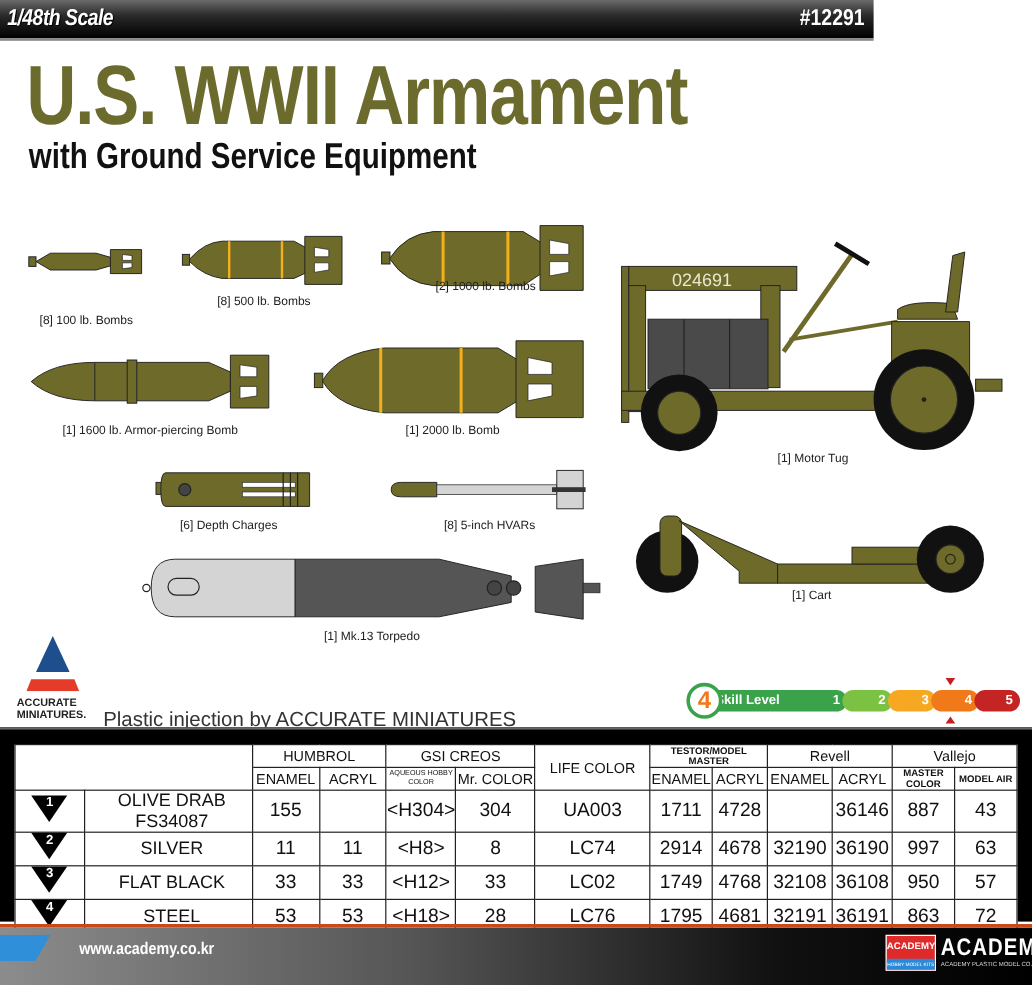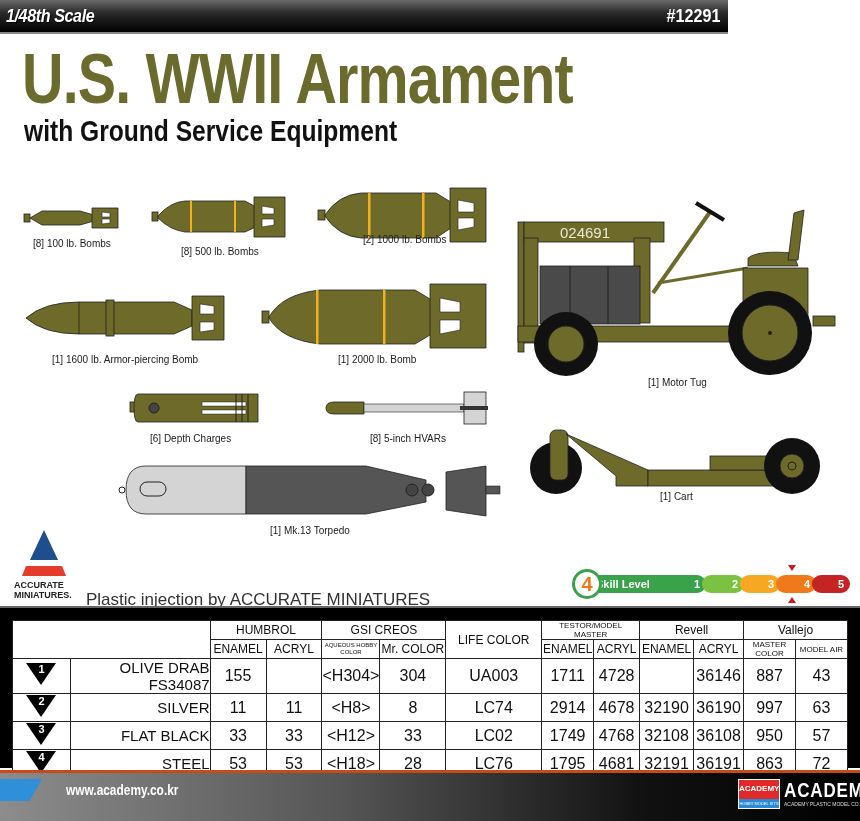--- a/index.html
+++ b/index.html
@@ -29,23 +29,23 @@
   .skill .seg { position: absolute; top: 6px; height: 18px; color: #fff; font-size: 11px; font-weight: bold; line-height: 18px; border-radius: 9px; padding: 0 6px; text-align: right; }
   .skill .arrow-top { position: absolute; left: 216px; top: -4px; width: 0; height: 0; border-left: 4px solid transparent; border-right: 4px solid transparent; border-top: 6px solid #c02020; }
   .skill .arrow-bot { position: absolute; left: 216px; top: 28px; width: 0; height: 0; border-left: 4px solid transparent; border-right: 4px solid transparent; border-bottom: 6px solid #c02020; }
 
   
   .table-wrap { position: absolute; left: 0; top: 606px; width: 860px; height: 162px; background: #000; border-top: 2px solid #666; }
   table.paint { position: absolute; left: 12px; top: 12px; width: 836px; border-collapse: collapse; background: #fff; font-size: 15px; color: #111; }
   table.paint td, table.paint th { border: 1px solid #222; text-align: center; font-weight: normal; padding: 0; }
   table.paint th { font-size: 12px; height: 16px; }
   table.paint th.tiny { font-size: 6px; line-height: 7px; }
-  table.paint th.small { font-size: 8px; }
+  table.paint th.small { font-size: 8px; font-weight: bold; }
   table.paint td { height: 28px; font-size: 16px; }
-  table.paint td.name { text-align: right; padding-left: 6px; font-size: 15px; }
+  table.paint td.name { text-align: center; padding-left: 6px; font-size: 15px; }
   .tri { display: inline-block; position: relative; width: 30px; height: 22px; }
   .tri::before { content: ""; position: absolute; left: 0; top: 0; border-left: 15px solid transparent; border-right: 15px solid transparent; border-top: 22px solid #000; }
   .tri span { position: absolute; left: 0; width: 30px; top: 0; color: #fff; font-size: 11px; font-weight: bold; text-align: center; }
 
   
   .footer { position: absolute; left: 0; top: 770px; width: 860px; height: 51px; background: linear-gradient(90deg, #8c8c8c 0%, #555 40%, #111 75%, #000 100%); border-top: 3px solid #c84a1a; }
   .footer .blue { position: absolute; left: 0; top: 6px; width: 42px; height: 22px; background: #2f8fd8; clip-path: polygon(0 0, 100% 0, 70% 100%, 0 100%); }
   .footer .url { position: absolute; left: 66px; top: 9px; color: #fff; font-size: 14px; font-weight: bold; transform: scaleX(0.85); transform-origin: left; }
   .acad-badge { position: absolute; left: 738px; top: 6px; width: 42px; height: 30px; background: #e02a2a; border: 1px solid #fff; }
   .acad-badge .top { color: #fff; font-size: 8px; font-weight: bold; text-align: center; line-height: 18px; }
@@ -64,21 +64,21 @@
 
 <div class="title">U.S. WWII Armament</div>
 <div class="subtitle">with Ground Service Equipment</div>
 
 <svg class="art" style="left:22px;top:205px" width="100" height="26" viewBox="0 0 100 26">
   <rect x="2" y="9" width="6" height="8" fill="#6e6a2a" stroke="#222" stroke-width="0.8"></rect>
   <path d="M8 13 L20 6 L58 6 L72 10 L72 16 L58 20 L20 20 Z" fill="#6e6a2a" stroke="#222" stroke-width="0.8"></path>
   <path d="M70 3 L96 3 L96 23 L70 23 Z" fill="#6e6a2a" stroke="#222" stroke-width="0.8"></path>
   <path d="M80 7 L88 8 L88 12 L80 12 Z M80 14 L88 14 L88 18 L80 19 Z" fill="#fff" stroke="#222" stroke-width="0.6"></path>
 </svg>
-<div class="item-label" style="left:33px;top:238px">[8] 100 lb. Bombs</div>
+<div class="item-label" style="left:33px;top:262px">[8] 100 lb. Bombs</div>
 
 <svg class="art" style="left:150px;top:196px" width="138" height="42" viewBox="0 0 138 42">
   <rect x="2" y="16" width="6" height="9" fill="#6e6a2a" stroke="#222" stroke-width="0.8"></rect>
   <path d="M8 20 Q20 6 35 5 L95 5 L108 12 L108 30 L95 36 L35 36 Q20 34 8 22 Z" fill="#6e6a2a" stroke="#222" stroke-width="0.8"></path>
   <rect x="40" y="5" width="2" height="31" fill="#f2b01e"></rect>
   <rect x="84" y="5" width="2" height="31" fill="#f2b01e"></rect>
   <path d="M104 1 L135 1 L135 41 L104 41 Z" fill="#6e6a2a" stroke="#222" stroke-width="0.8"></path>
   <path d="M112 10 L124 12 L124 18 L112 18 Z M112 23 L124 23 L124 29 L112 31 Z" fill="#fff" stroke="#222" stroke-width="0.6"></path>
 </svg>
 <div class="item-label" style="left:181px;top:246px">[8] 500 lb. Bombs</div>

